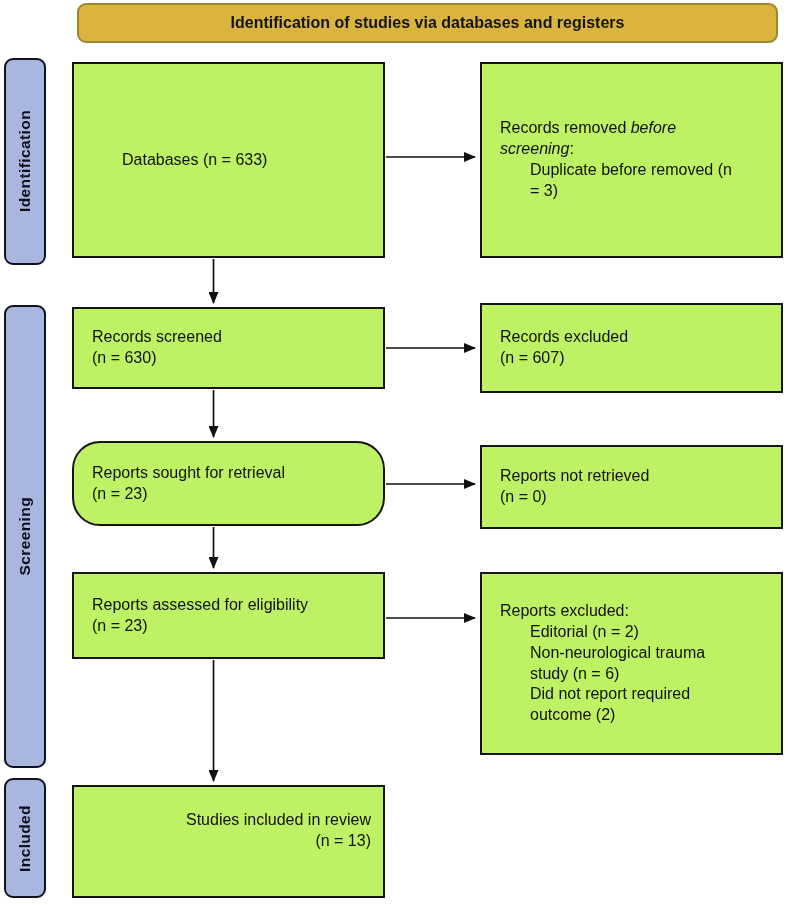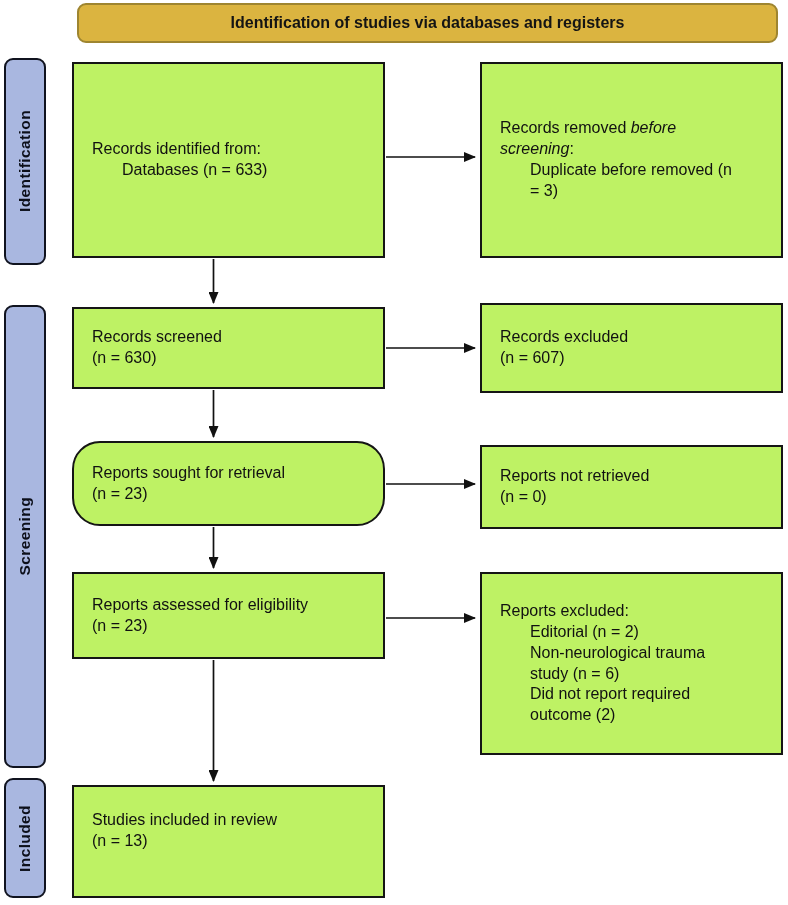--- a/index.html
+++ b/index.html
@@ -76,21 +76,20 @@
     <span class="vtext">Identification</span>
   </div>
   <div class="stage-label" style="left:4px; top:305px; width:42px; height:463px;">
     <span class="vtext">Screening</span>
   </div>
   <div class="stage-label" style="left:4px; top:778px; width:42px; height:120px;">
     <span class="vtext">Included</span>
   </div>
 
   <div class="fbox" style="left:72px; top:62px; width:313px; height:196px;">
-    <div class="line">Records identified from:</div>
     <div class="line indent">Databases (n = 633)</div>
   </div>
 
   <div class="fbox" style="left:480px; top:62px; width:303px; height:196px;">
     <div class="line">
       <span>Records removed </span><span class="it">before</span>
     </div>
     <div class="line">
       <span class="it">screening</span><span>:</span>
     </div>
@@ -125,21 +124,21 @@
 
   <div class="fbox" style="left:480px; top:572px; width:303px; height:183px;">
     <div class="line">Reports excluded:</div>
     <div class="line indent">Editorial (n = 2)</div>
     <div class="line indent">Non-neurological trauma</div>
     <div class="line indent">study (n = 6)</div>
     <div class="line indent">Did not report required</div>
     <div class="line indent">outcome (2)</div>
   </div>
 
-  <div class="fbox" style="left:72px; top:785px; width:313px; height:113px; padding-bottom:30px;">
+  <div class="fbox" style="left:72px; top:785px; width:313px; height:113px; padding-bottom:30px;align-items:flex-end;">
     <div class="line">Studies included in review</div>
     <div class="line">(n = 13)</div>
   </div>
 
   <svg class="overlay" width="788" height="905" viewBox="0 0 788 905">
     <defs>
       <marker id="ah" viewBox="0 0 12 10" markerWidth="12" markerHeight="10" refX="11" refY="5" orient="auto" markerUnits="userSpaceOnUse">
         <path d="M0,0 L12,5 L0,10 Z" fill="#111111"></path>
       </marker>
     </defs>

